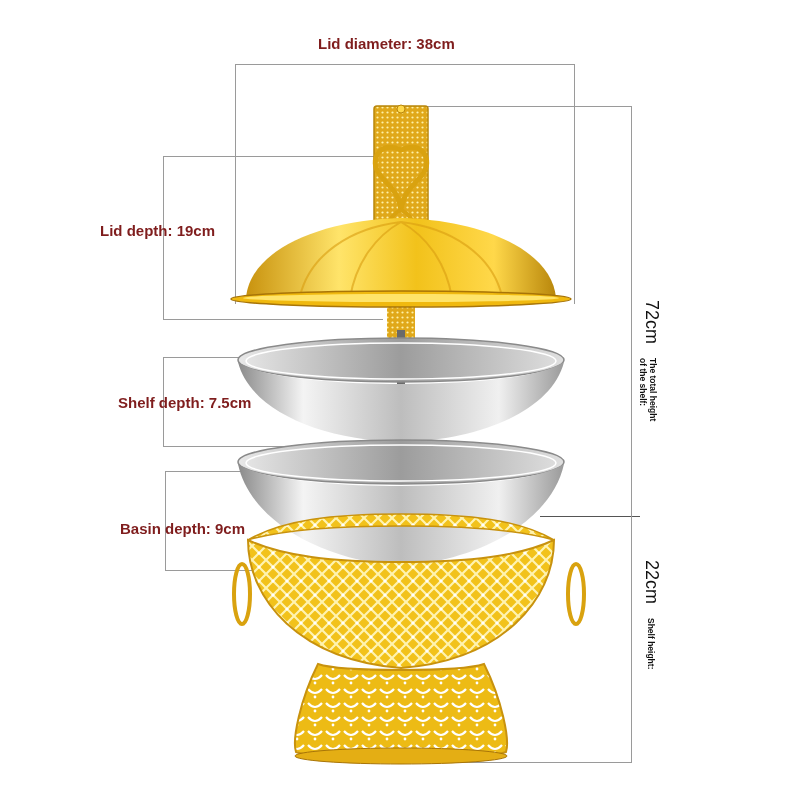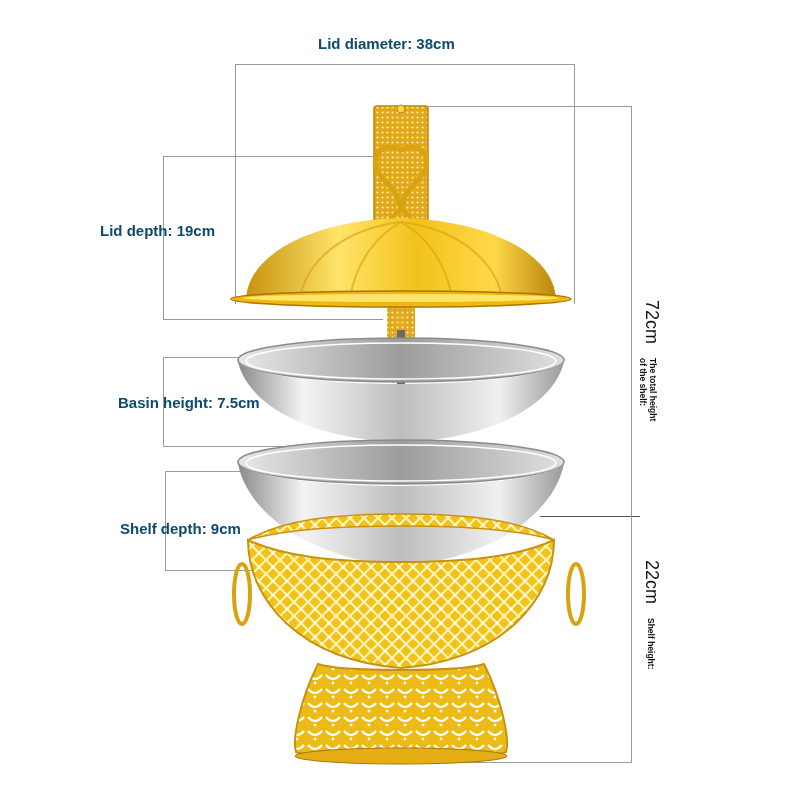--- a/index.html
+++ b/index.html
@@ -1,18 +1,18 @@
 <!DOCTYPE html>
 <html><head>
 <meta charset="utf-8">
 <style>
   html, body { margin: 0; padding: 0; }
   body { width: 800px; height: 800px; background: #ffffff; position: relative; overflow: hidden; font-family: "Liberation Sans", "DejaVu Sans", sans-serif; }
   .canvas { position: absolute; left: 0; top: 0; width: 800px; height: 800px; }
-  .label { position: absolute; font-weight: bold; font-size: 15px; color: #0c4a6e; white-space: nowrap; }
+  .label { position: absolute; font-weight: bold; font-size: 15px; color: #7f1d1d; white-space: nowrap; }
   .vlabel { position: absolute; transform-origin: left top; transform: rotate(90deg); white-space: nowrap; color: #111; }
   .vbig { font-size: 18px; font-weight: normal; }
   .vsmall { font-size: 8.5px; font-weight: bold; line-height: 10px; }
   .box { position: absolute; border: 1px solid #9a9a9a; box-sizing: border-box; }
   .hline { position: absolute; height: 1px; background: #9a9a9a; }
   .vline { position: absolute; width: 1px; background: #9a9a9a; }
 </style>
 </head>
 <body>
 
@@ -24,22 +24,22 @@
   <div class="box" style="left:165px; top:471px; width:220px; height:100px; border-right:none;"></div>
 
   <div class="hline" style="left:420px; top:106px; width:212px;"></div>
   <div class="vline" style="left:631px; top:106px; height:410px;"></div>
   <div class="hline" style="left:540px; top:516px; width:100px; background:#555;"></div>
   <div class="vline" style="left:631px; top:516px; height:246px;"></div>
   <div class="hline" style="left:400px; top:762px; width:232px;"></div>
 
   <div class="label" style="left:318px; top:35px;">Lid diameter: 38cm</div>
   <div class="label" style="left:100px; top:222px;">Lid depth: 19cm</div>
-  <div class="label" style="left:118px; top:394px;">Basin height: 7.5cm</div>
-  <div class="label" style="left:120px; top:520px;">Shelf depth: 9cm</div>
+  <div class="label" style="left:118px; top:394px;">Shelf depth: 7.5cm</div>
+  <div class="label" style="left:120px; top:520px;">Basin depth: 9cm</div>
 
   <div class="vlabel vbig" style="left:662px; top:300px;">72cm</div>
   <div class="vlabel vsmall" style="left:658px; top:358px;">
     <div>The total height</div>
     <div>of the shelf:</div>
   </div>
   <div class="vlabel vbig" style="left:662px; top:560px;">22cm</div>
   <div class="vlabel vsmall" style="left:656px; top:618px;">Shelf height:</div>
 
   <svg width="800" height="800" viewBox="0 0 800 800" style="position:absolute; left:0; top:0;">

